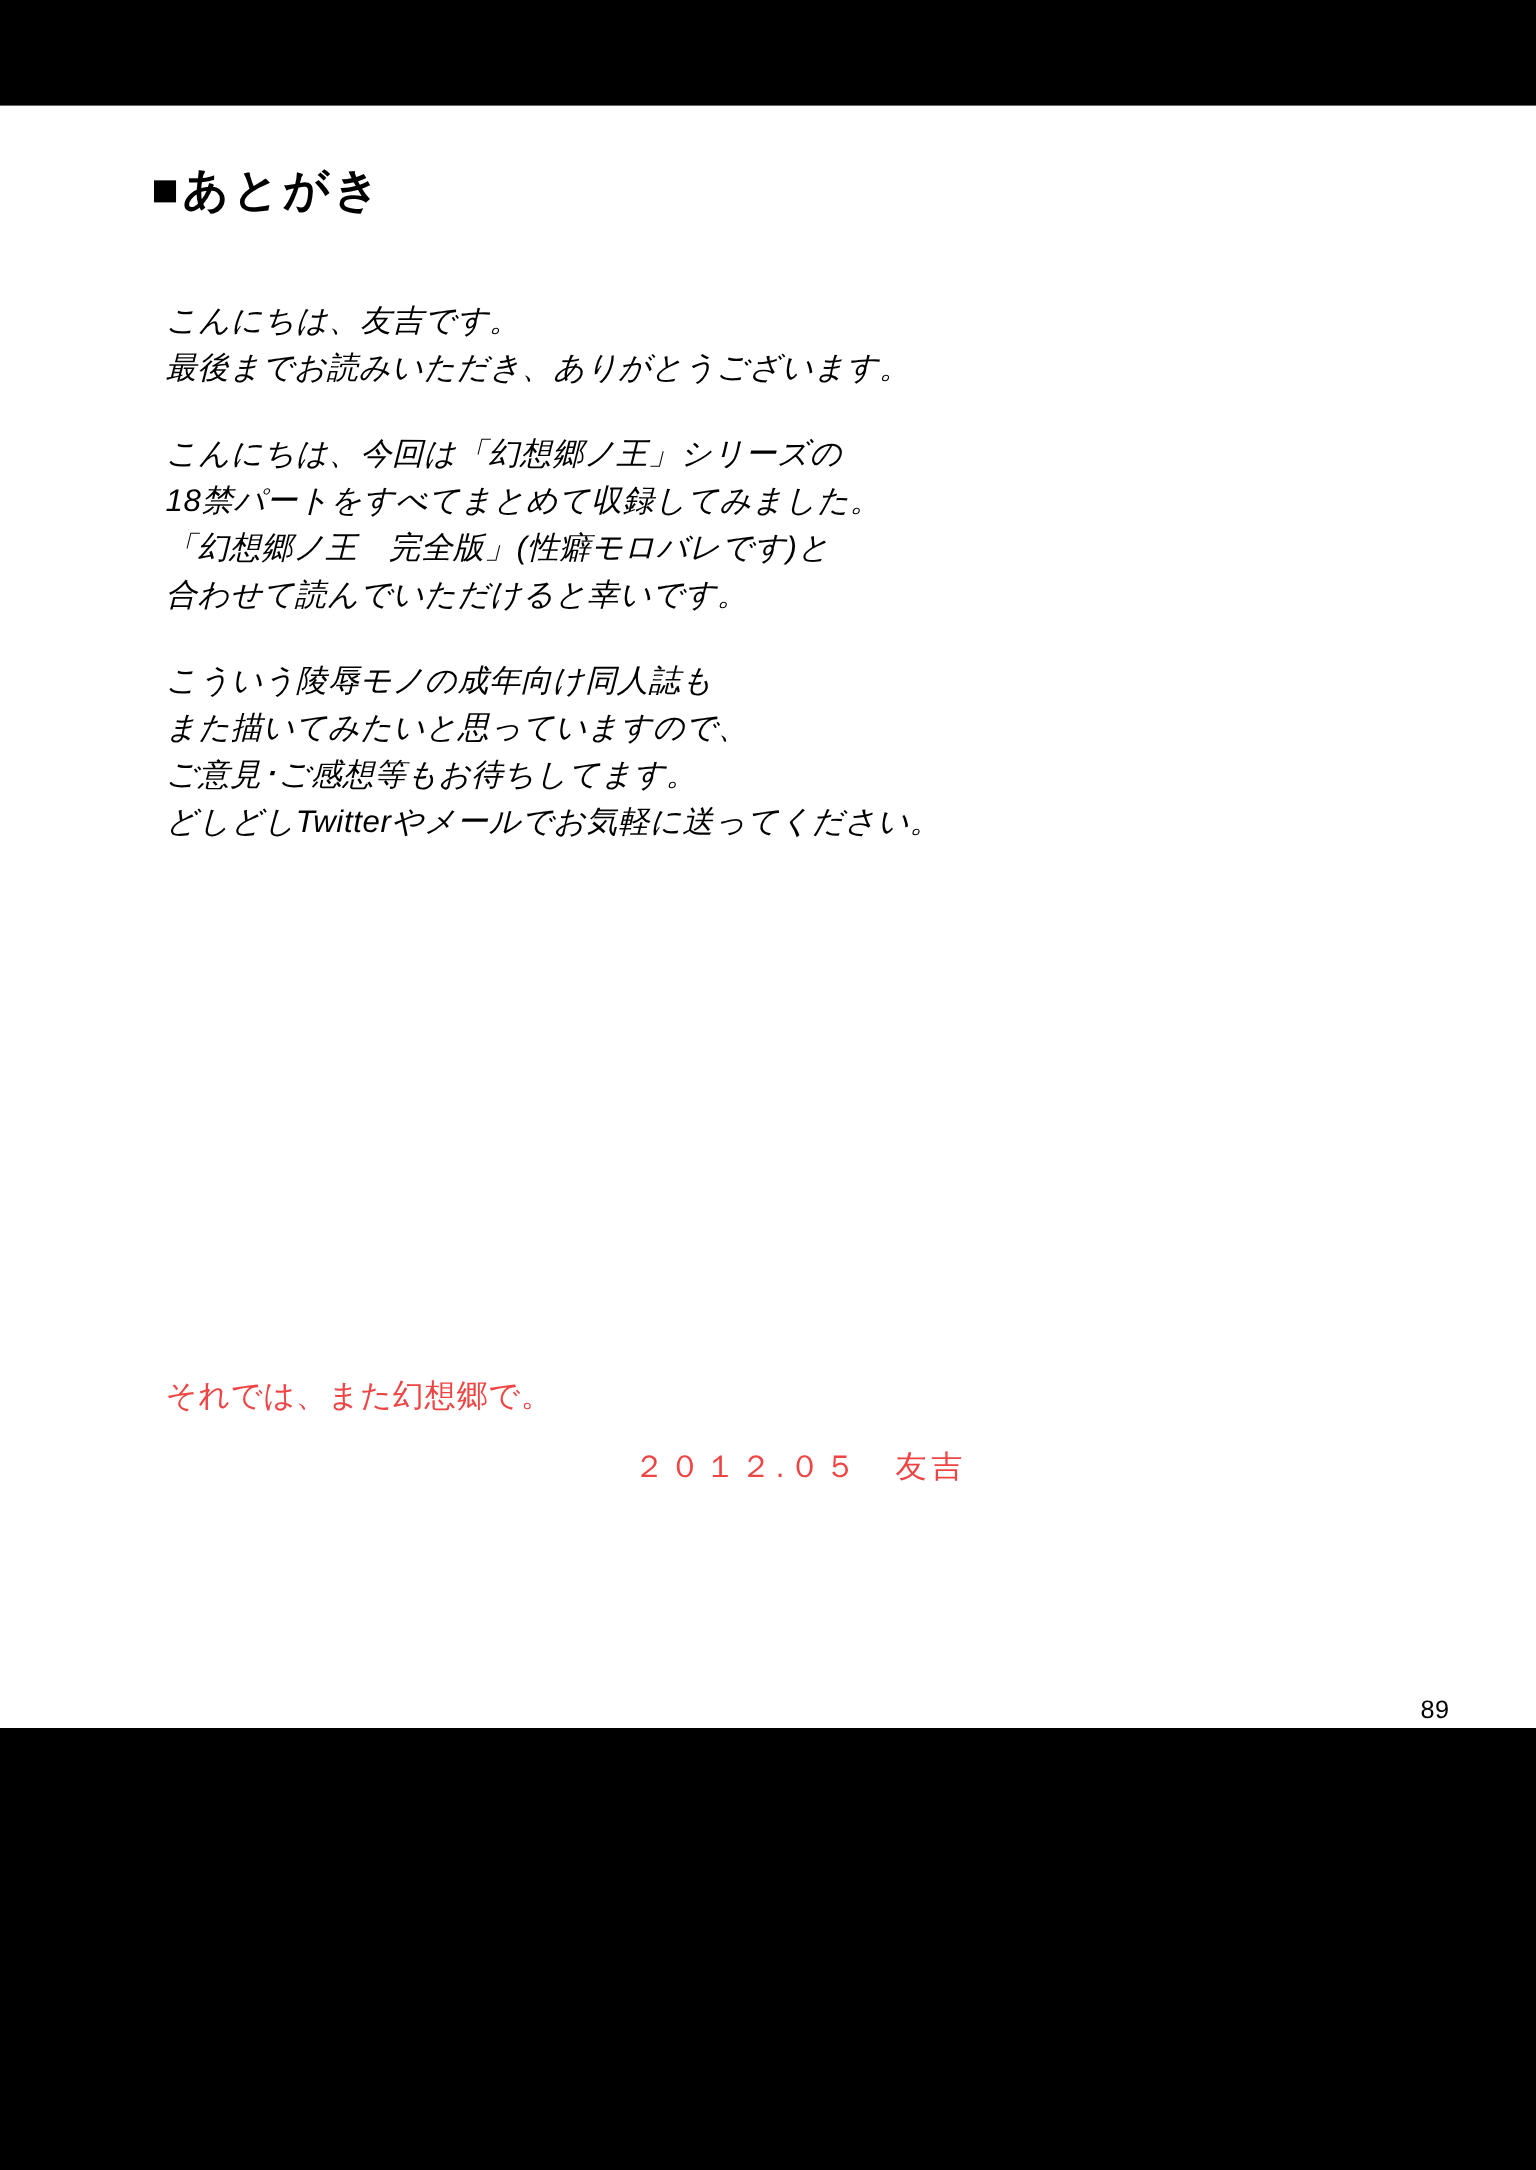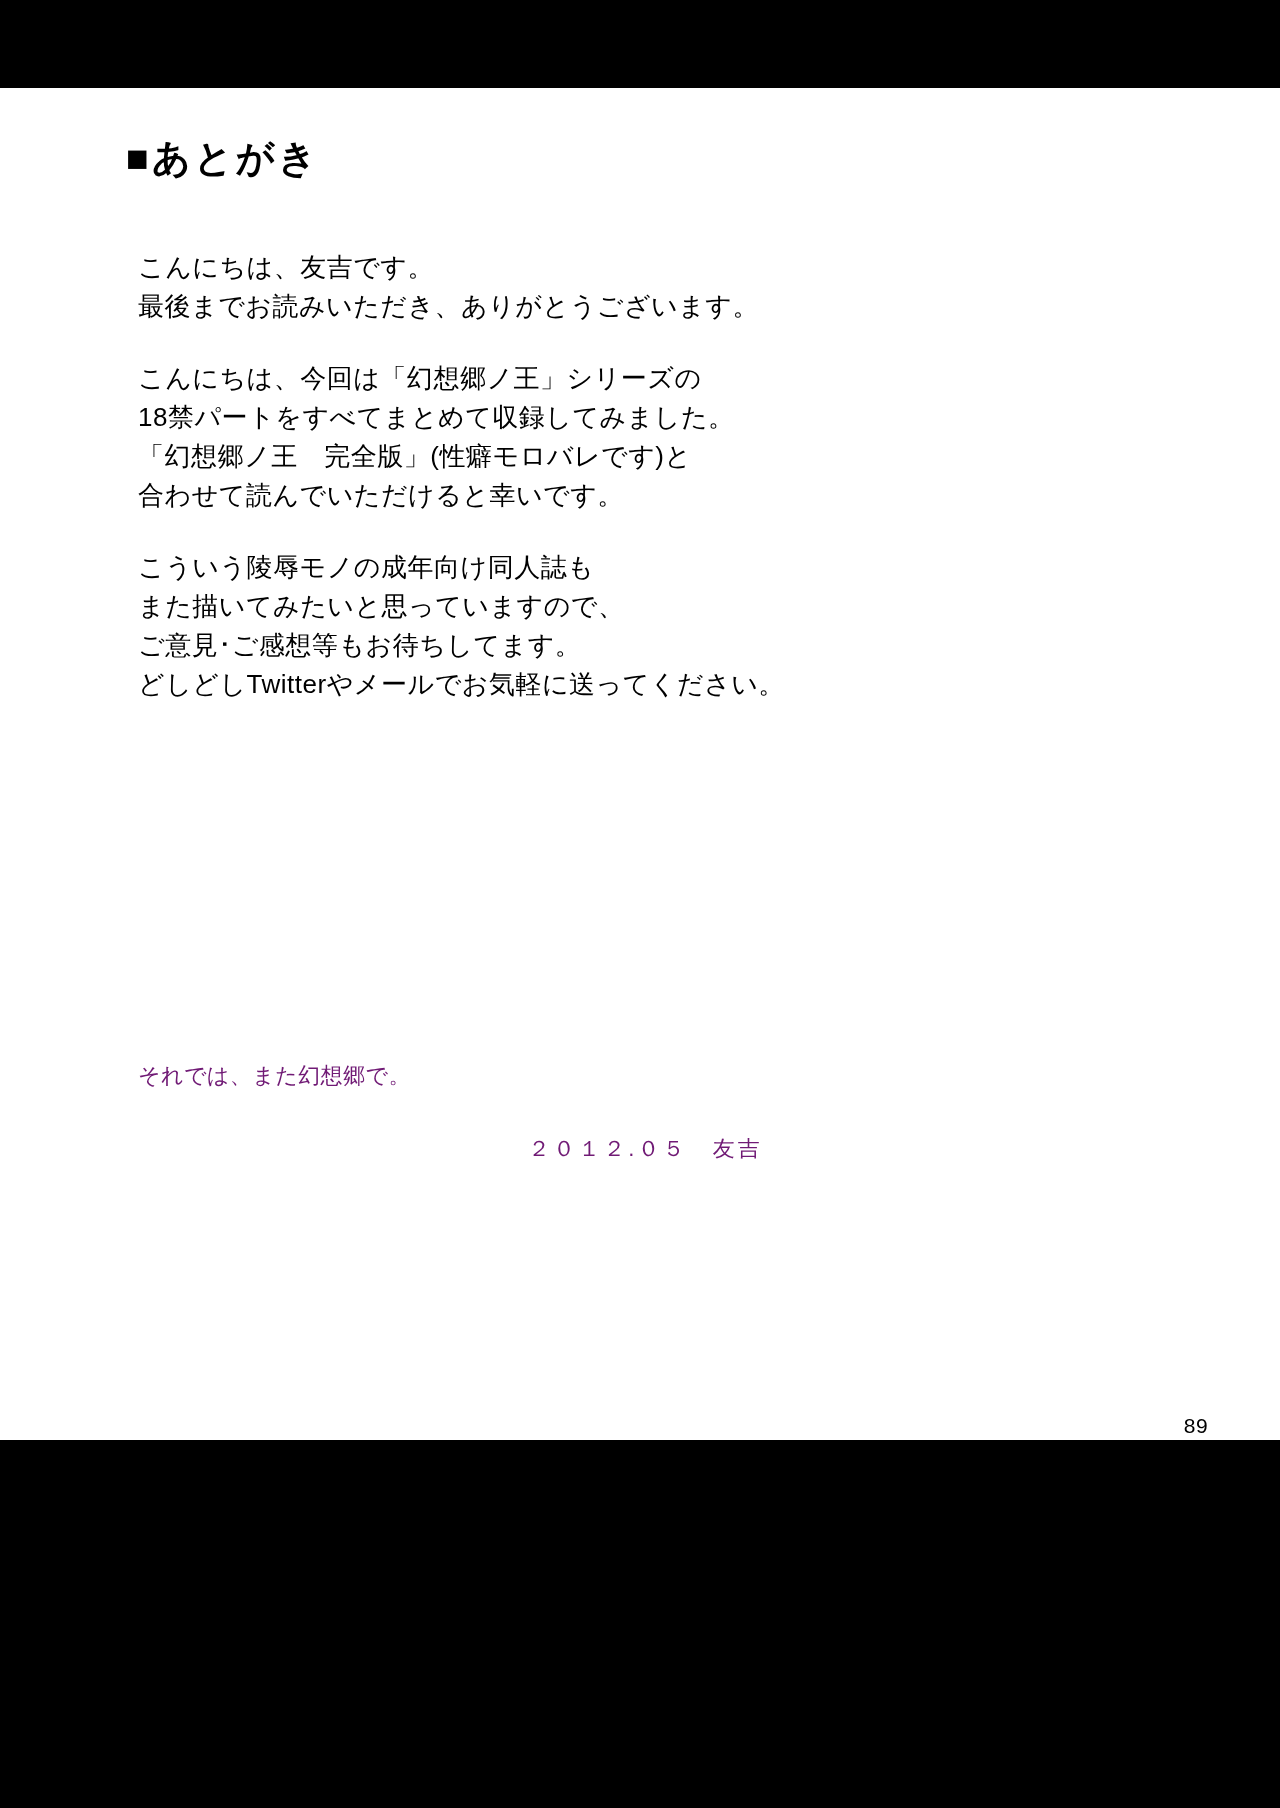--- a/index.html
+++ b/index.html
@@ -34,48 +34,49 @@
   }
   .body-text {
     position: absolute;
     left: 138px;
     top: 160px;
     width: 900px;
     color: #000000;
     font-size: 26px;
     line-height: 39px;
     letter-spacing: 0.02em;
+    font-style: italic;
   }
   .para {
     margin: 0 0 33px 0;
   }
   .para.last {
     margin-bottom: 16px;
   }
   .line {
     display: block;
     white-space: pre;
   }
   .signature {
     position: absolute;
     left: 138px;
-    top: 968px;
+    top: 1056px;
     width: 900px;
-    color: #701a75;
-    font-size: 22px;
+    color: #ef4444;
+    font-size: 26px;
     line-height: 39px;
     letter-spacing: 0.02em;
   }
   .sign-date {
     display: block;
     white-space: pre;
     text-align: left;
     padding-left: 390px;
     letter-spacing: 0.14em;
-    margin-top: 34px;
+    margin-top: 20px;
   }
   .page-number {
     position: absolute;
     right: 72px;
     bottom: 22px;
     font-size: 21px;
     color: #000000;
     letter-spacing: 0.02em;
     margin-left: 48px;
   }

